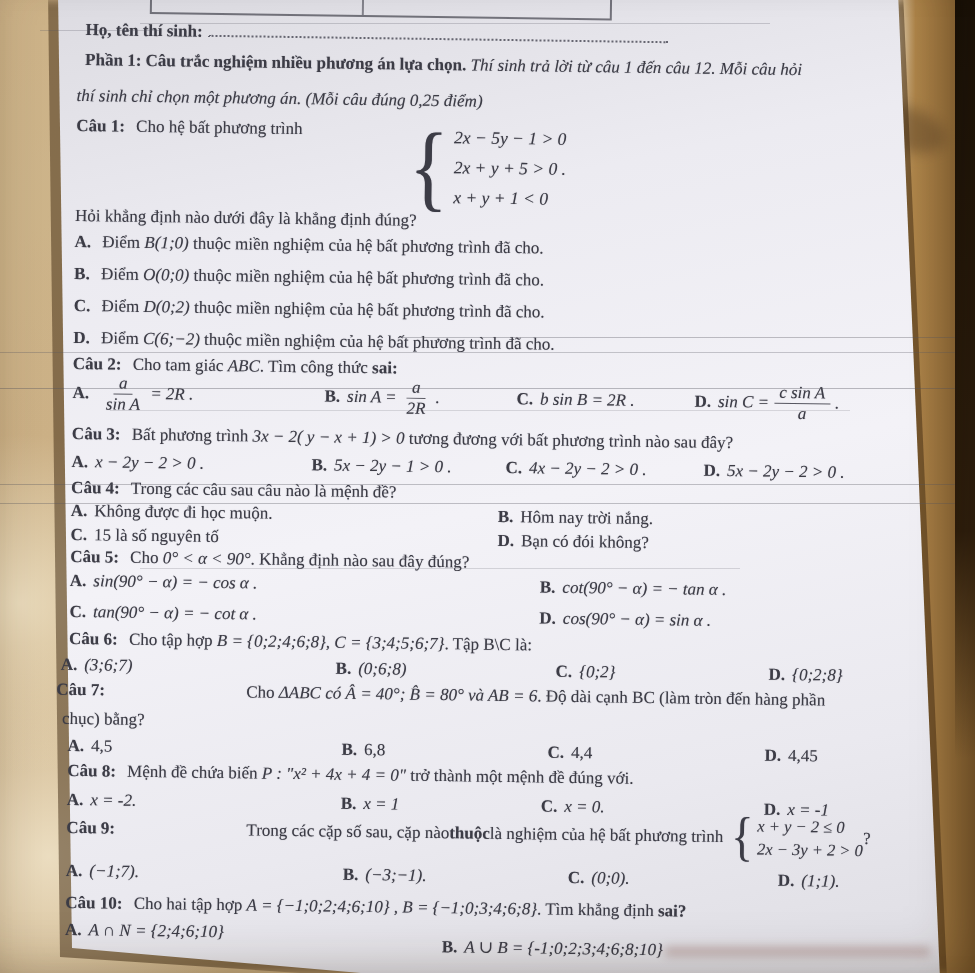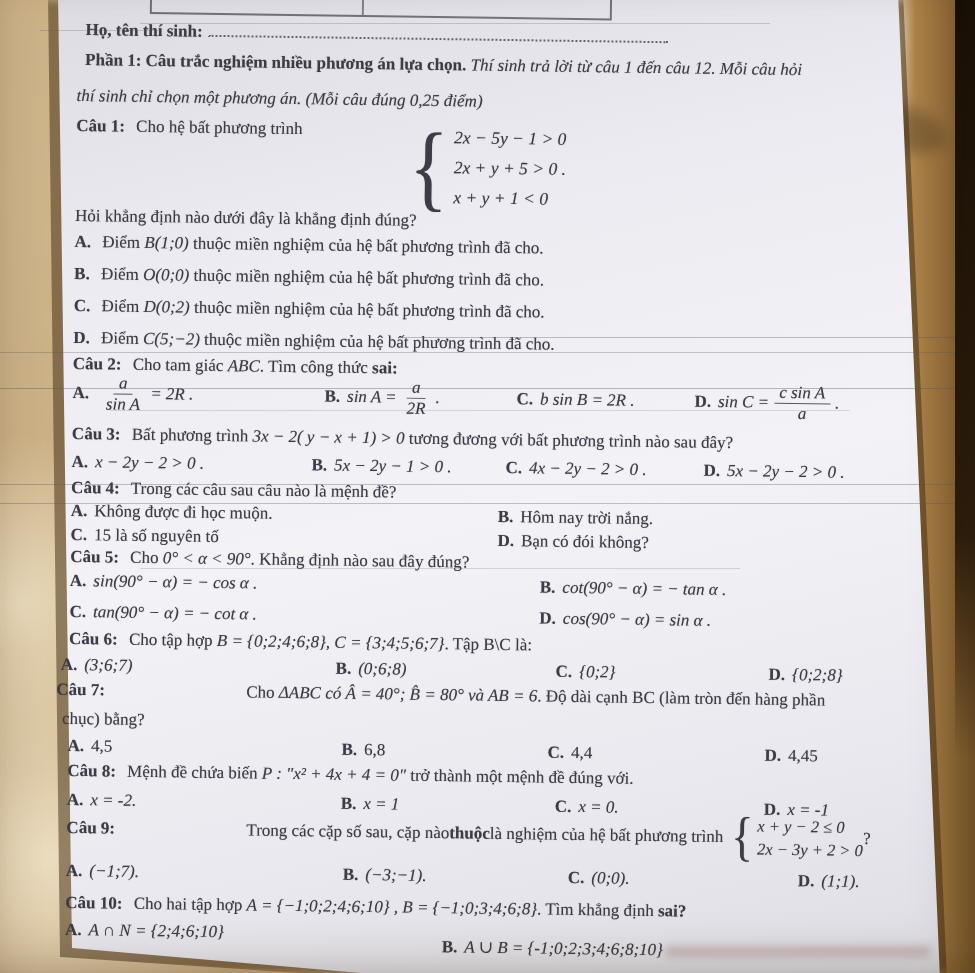--- a/index.html
+++ b/index.html
@@ -127,21 +127,21 @@
         <span class="k">C.</span>
         <span>Điểm</span>
         <span class="math">D(0;2)</span>
         <span>thuộc miền nghiệm của hệ bất phương trình đã cho.</span>
       </span>
     </div>
     <div class="row" style="top:328px">
       <span class="cell" style="left:78px">
         <span class="k">D.</span>
         <span>Điểm</span>
-        <span class="math">C(5;−2)</span>
+        <span class="math">C(6;−2)</span>
         <span>thuộc miền nghiệm của hệ bất phương trình đã cho.</span>
       </span>
     </div>
 
     <div class="row" style="top:354px">
       <span class="cell" style="left:78px">
         <span class="k">Câu 2:</span>
         <span>Cho tam giác </span><span class="math">ABC</span><span>. Tìm công thức </span><span class="bld">sai:</span>
       </span>
     </div>
@@ -252,21 +252,21 @@
 
     <div class="row" style="top:761px">
       <span class="cell" style="left:78px">
         <span class="k">Câu 8:</span>
         <span>Mệnh đề chứa biến </span><span class="math">P : "x² + 4x + 4 = 0"</span><span> trở thành một mệnh đề đúng với.</span>
       </span>
     </div>
     <div class="row" style="top:790px">
       <span class="cell" style="left:78px"><span class="k">A.</span><span class="math">x = -2.</span></span>
       <span class="cell" style="left:352px"><span class="k">B.</span><span class="math">x = 1</span></span>
-      <span class="cell" style="left:566px"><span class="k">C.</span><span class="math">x = 0.</span></span>
+      <span class="cell" style="left:552px"><span class="k">C.</span><span class="math">x = 0.</span></span>
       <span class="cell" style="left:775px"><span class="k">D.</span><span class="math">x = -1</span></span>
     </div>
 
     <div class="row" style="top:800px;height:56px">
       <span class="cell k fx" style="left:78px">Câu 9:</span>
       <span class="cell fx" style="left:258px">
         <span>Trong các cặp số sau, cặp nào </span>
           <span class="bld">thuộc</span>
           <span> là nghiệm của hệ bất phương trình</span>
         <span class="sys">
@@ -276,21 +276,21 @@
             <span>2x − 3y + 2 &gt; 0</span>
           </span>
         </span>
         <span>?</span>
       </span>
     </div>
     <div class="row" style="top:861px">
       <span class="cell" style="left:78px"><span class="k">A.</span><span class="math">(−1;7).</span></span>
       <span class="cell" style="left:355px"><span class="k">B.</span><span class="math">(−3;−1).</span></span>
       <span class="cell" style="left:580px"><span class="k">C.</span><span class="math">(0;0).</span></span>
-      <span class="cell" style="left:810px"><span class="k">D.</span><span class="math">(1;1).</span></span>
+      <span class="cell" style="left:790px"><span class="k">D.</span><span class="math">(1;1).</span></span>
     </div>
 
     <div class="row" style="top:893px">
       <span class="cell" style="left:78px">
         <span class="k">Câu 10:</span>
         <span>Cho hai tập hợp </span><span class="math">A = {−1;0;2;4;6;10} , B = {−1;0;3;4;6;8}</span><span>. Tìm khẳng định </span><span class="bld">sai?</span>
       </span>
     </div>
     <div class="row" style="top:920px;height:40px">
       <span class="cell" style="left:78px"><span class="k">A.</span><span class="math">A ∩ N = {2;4;6;10}</span></span>

